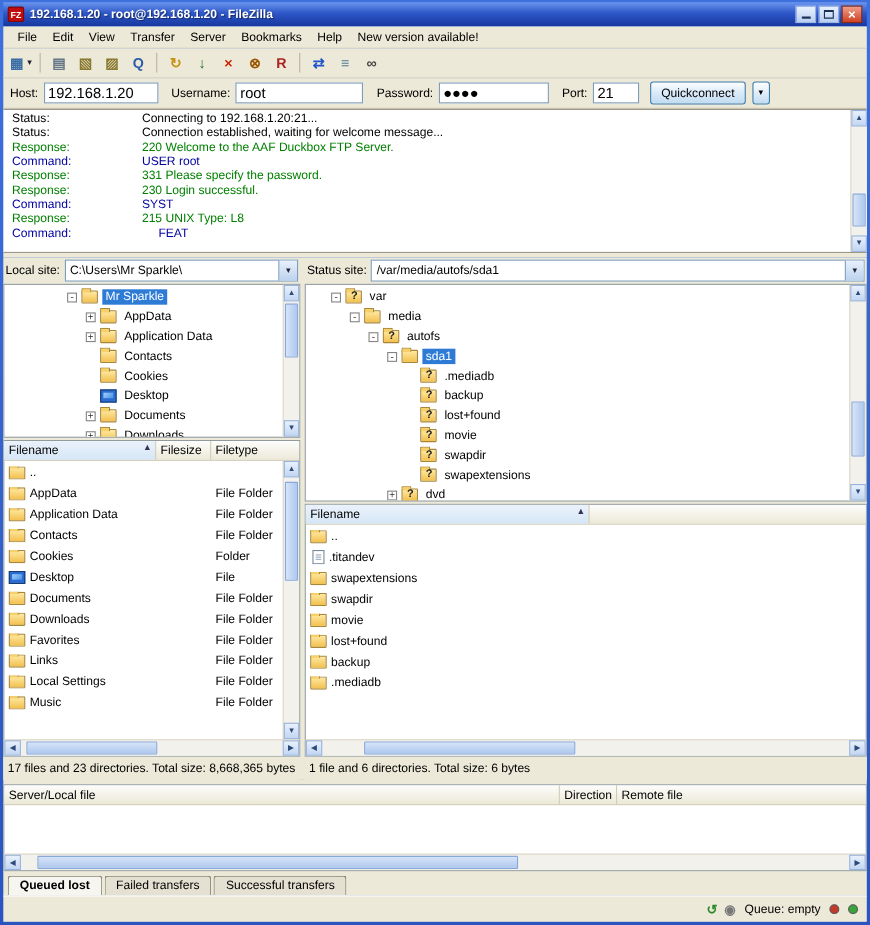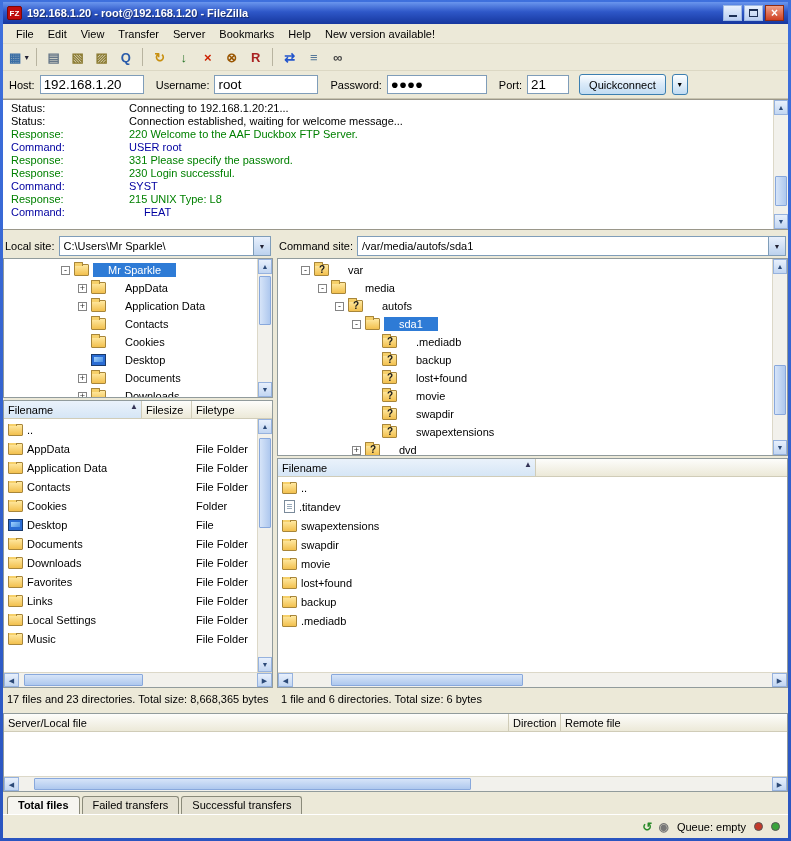--- a/index.html
+++ b/index.html
@@ -18,21 +18,21 @@
 .menubar{height:20px;background:#ece9d8;display:flex;align-items:center;padding:0 6px;border-bottom:1px solid #e0dcc8;flex:none;}
 .menu-item{padding:2px 7px;white-space:nowrap;}
 .toolbar{height:27px;background:#ece9d8;display:flex;align-items:center;padding:0 5px;gap:1px;border-bottom:1px solid #dcd8c4;flex:none;}
 .tb-btn{height:22px;min-width:23px;display:flex;align-items:center;justify-content:center;background:transparent;border:1px solid transparent;font-size:13px;gap:2px;}
 .tb-glyph{font-weight:bold;line-height:1;}
 .tb-drop{font-size:7px;color:#223;}
 .tb-sep{width:1px;height:18px;background:#b8b4a0;margin:0 4px;flex:none;}
 .quickbar{height:28px;background:#ece9d8;display:flex;align-items:center;gap:5px;padding:0 6px;border-bottom:1px solid #c8c4b0;flex:none;}
 .quickbar label{margin-left:7px;white-space:nowrap;}
 .qinput{height:19px;border:1px solid #7f9db9;background:#fff;padding:0 3px;}
-.host{width:104px;}.user{width:104px;}.pass{width:100px;}.port{width:42px;}
+.host{width:104px;}.user{width:116px;}.pass{width:100px;}.port{width:42px;}
 .qc-btn{height:21px;padding:0 9px;border:1px solid #3c7fb1;border-radius:3px;background:linear-gradient(180deg,#fdfeff,#dcebf9 45%,#c2dcf2);margin-left:5px;}
 .qc-drop{height:21px;width:16px;border:1px solid #3c7fb1;border-radius:3px;background:linear-gradient(180deg,#fdfeff,#c2dcf2);font-size:7px;margin-left:1px;}
 .logpane{height:131px;background:#fff;border-top:1px solid #9a978a;border-bottom:1px solid #9a978a;display:flex;flex:none;}
 .log-lines{flex:1;padding:2px 0 0 8px;overflow:hidden;line-height:13px;white-space:nowrap;}
 .log-type{display:inline-block;width:118px;}
 .splitter{height:4px;background:#ece9d8;flex:none;}
 .main{height:475px;display:flex;background:#ece9d8;flex:none;}
 .left-col{width:270px;display:flex;flex-direction:column;flex:none;}
 .vsplit{width:4px;flex:none;}
 .right-col{flex:1;display:flex;flex-direction:column;min-width:0;}
@@ -48,21 +48,21 @@
 .expander{width:9px;height:9px;border:1px solid #848484;background:#fff;font-size:9px;line-height:7px;text-align:center;margin-right:4px;flex:none;color:#333;}
 .expander-ph{width:13px;flex:none;}
 .icon-wrap{width:15px;height:12px;position:relative;margin-right:4px;flex:none;}
 .icon-wrap.folder,.icon-wrap.folder-q{background:linear-gradient(180deg,#ffe9a2,#f2c04e);border:1px solid #a8863a;border-radius:1px;}
 .icon-wrap.folder::before,.icon-wrap.folder-q::before{content:"";position:absolute;top:-3px;left:-1px;width:7px;height:3px;background:#f6d06a;border:1px solid #a8863a;border-bottom:none;border-radius:1px 1px 0 0;}
 .q-mark{position:absolute;left:4px;top:-1px;font-size:10px;font-weight:bold;color:#1a1a1a;}
 .icon-wrap.desktop{background:#2a6cd4;border:1px solid #1a3a6a;}
 .icon-wrap.desktop::after{content:"";position:absolute;left:2px;top:2px;right:2px;bottom:3px;background:linear-gradient(135deg,#9fd0ff,#4a90e0);}
 .icon-wrap.file{width:11px;height:13px;background:#fff;border:1px solid #7a8a9a;margin-left:2px;}
 .icon-wrap.file::after{content:"";position:absolute;left:2px;top:3px;width:5px;height:1px;background:#9aabbc;box-shadow:0 2px 0 #9aabbc,0 4px 0 #9aabbc;}
-.tree-label{padding:1px 15px;}
+.tree-label{padding:1px 3px;}
 .tree-label.selected{background:#2e7bd6;color:#fff;}
 .list-box{background:#fff;border:1px solid #919b9c;display:flex;flex-direction:column;flex:1;margin-top:2px;min-height:0;}
 .list-header{height:18px;display:flex;background:linear-gradient(180deg,#fdfdfb,#ece9d8);border-bottom:1px solid #d0ccb8;flex:none;}
 .hcell{padding:2px 4px;border-right:1px solid #d0ccb8;position:relative;display:flex;align-items:center;white-space:nowrap;overflow:hidden;}
 .hcell.sorted{background:linear-gradient(180deg,#eaf2fb,#d6e6f6);}
 .sort-arrow{position:absolute;right:3px;top:1px;font-size:8px;color:#335;}
 .col-name{width:138px;flex:none;}
 .col-size{width:50px;flex:none;}
 .col-type{flex:1;border-right:none;align-items:center;}
 .r-col-name{width:258px;flex:none;}
@@ -404,21 +404,21 @@
       </div>
       <div class="status-row">
           <span>17 files and 23 directories. Total size: 8,668,365 bytes</span>
         </div>
     </div>
 
     <div class="vsplit"></div>
 
     <div class="right-col">
       <div class="site-row">
-        <span>Command site:</span>
+        <span>Status site:</span>
         <span class="combo">
           <span class="combo-val">/var/media/autofs/sda1</span>
           <span class="combo-drop">▼</span>
         </span>
       </div>
       <div class="tree-box">
         <div class="tree-rows">
             <div class="tree-row">
               <span class="tree-indent" style="width: 23px;"></span>
               <span class="expander">-</span>
@@ -604,21 +604,21 @@
       <div class="queue-body"></div>
       <div class="hscroll">
           <span class="sb-btn">◀</span>
           <span class="sb-track">
             <span class="sb-thumb" style="left: 2%; width: 58%;"></span>
           </span>
           <span class="sb-btn">▶</span>
         </div>
     </div>
     <div class="qtabs">
-        <span class="qtab active">Total files</span>
+        <span class="qtab active">Queued lost</span>
         <span class="qtab">Failed transfers</span>
         <span class="qtab">Successful transfers</span>
       </div>
   </div>
 
   <div class="statusbar">
     <span class="sb-icons">
         <span class="sb-icon" style="color: rgb(42, 138, 42);">↺</span>
         <span class="sb-icon" style="color: rgb(119, 119, 119);">◉</span>
       </span>

